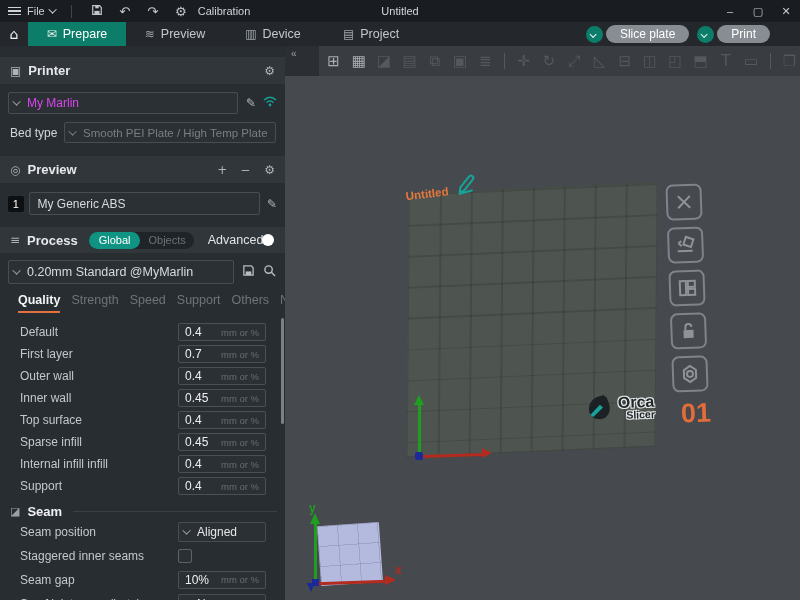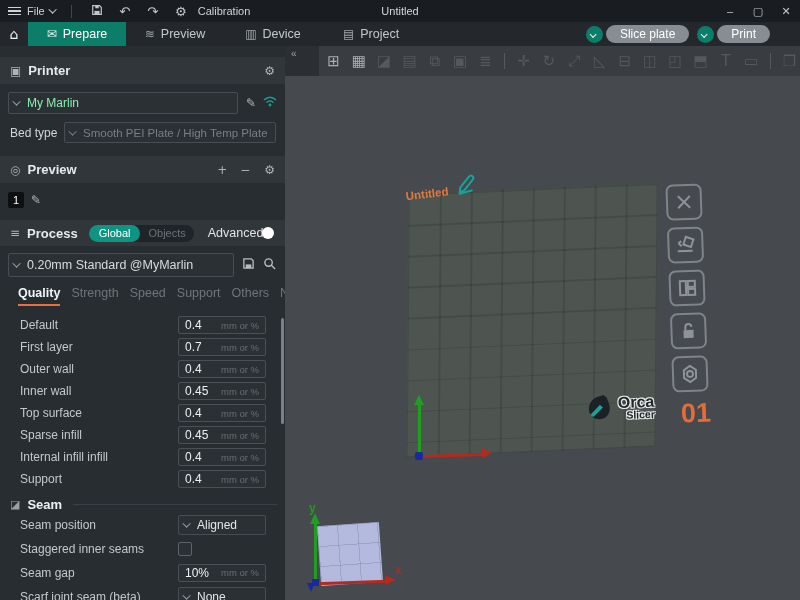--- a/index.html
+++ b/index.html
@@ -45,21 +45,21 @@
   .sec-head .ttl { color:#e7e9eb; font-size:13px; font-weight:bold;text-align:right; }
   .sec-head .icon { color:#aeb3b7; font-size:12px; }
   .sec-head .spacer { flex:1; }
   .gear { color:#b4b8bc; font-size:13px; }
   .plusminus { color:#d7dadd; font-size:14px; width:16px; text-align:center; }
   .field { background:#2b3034; border:1px solid #474d53; border-radius:2px; display:flex; align-items:center; }
   .sel-chev { margin:0 6px; color:#9aa0a5; }
   .row { display:flex; align-items:center; }
 
   #printer-select-row { margin:8px 8px 0 8px; }
-  #printer-select { width:232px; height:22px; color:#86efac; }
+  #printer-select { width:232px; height:22px; color:#d946ef; }
   #printer-edit { margin-left:8px; color:#b4b8bc; font-size:12px; }
   #bedtype-row { margin:8px 8px 0 10px; }
   #bedtype-label { color:#d2d6d9; width:52px; }
   #bedtype-select { width:212px; height:21px; color:#787f85; margin-left:2px; }
   #bedtype-select .sel-chev { border-color:#787f85; }
 
   #filament-head { margin-top:13px; }
   #filament-row { margin:9px 8px 0 8px; }
   .num-badge { width:16px; height:16px; background:#0d0f11; color:#fff; font-size:11px;
     display:flex; align-items:center; justify-content:center; border-radius:2px; }
@@ -270,20 +270,23 @@
   <div class="sec-head" id="filament-head">
     <span class="icon">◎</span>
     <span class="ttl">Preview</span>
     <span class="spacer"></span>
     <span class="plusminus icon">+</span>
     <span class="plusminus icon">−</span>
     <span class="gear icon" style="margin-left:4px">⚙</span>
   </div>
   <div class="row" id="filament-row">
     <span class="num-badge">1</span>
+    <div class="field" id="filament-field">
+      <span>My Generic ABS</span>
+    </div>
     <span id="filament-edit" class="icon">✎</span>
   </div>
 
   <div class="sec-head" id="process-head">
     <span class="icon">≡</span>
     <span class="ttl">Process</span>
     <span class="seg-pill" style="margin-left:4px">
       <span class="seg-on">Global</span>
       <span class="seg-off">Objects</span>
     </span>

